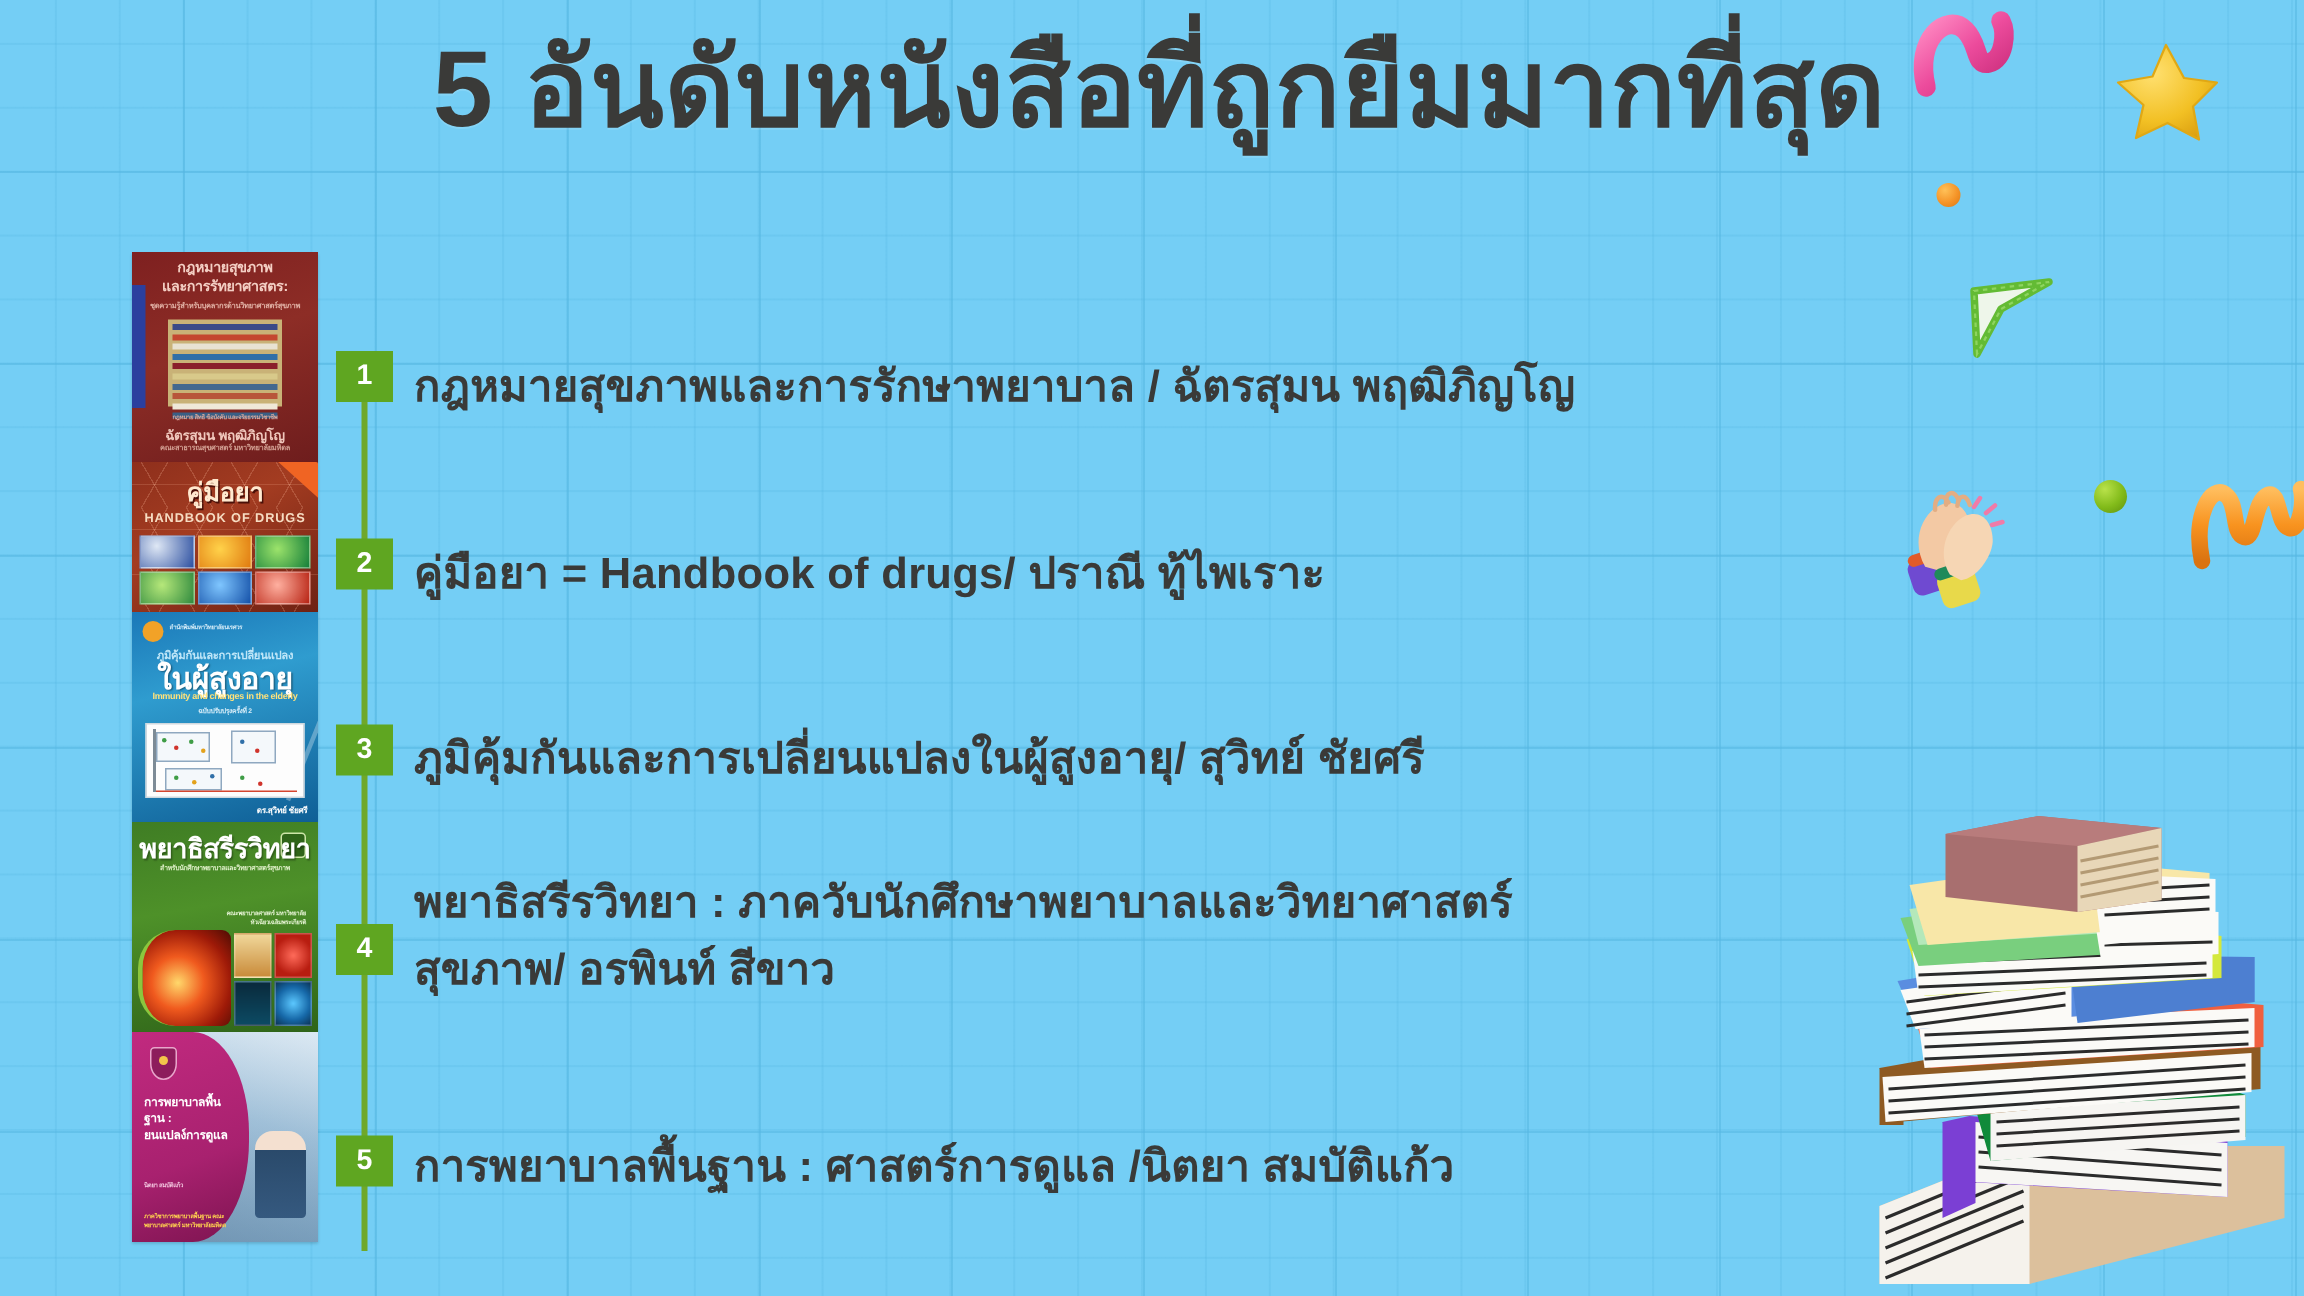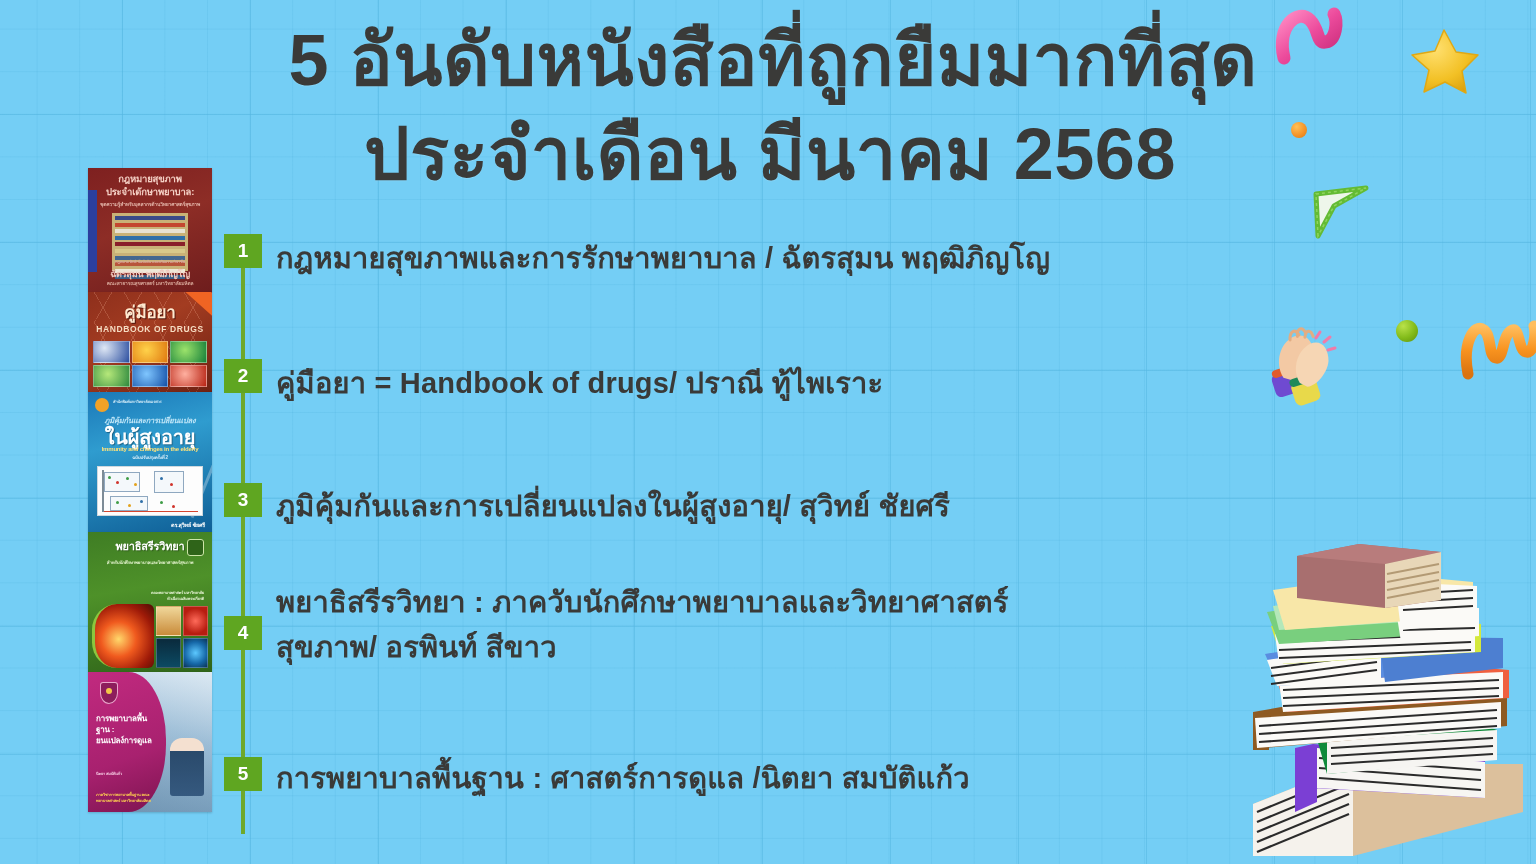--- a/index.html
+++ b/index.html
@@ -66,21 +66,21 @@
     position:absolute;
     font-weight:bold;
     line-height:1.15;
     letter-spacing:-0.2px;
     text-align:center;
     left:0; right:0;
   }
 
   
   .cv1{
-    height:124px;
+    height:140px;
     background:linear-gradient(160deg,#7e2020 0%, #8d2d26 45%, #6e1d1d 100%);
   }
   .cv1 .band-left{
     position:absolute; left:0; top:22px; width:9px; height:82px;
     background:#2b3f9e;
   }
   .cv1 .t1{ top:6px;  color:#f4cfc4; font-size:9.5px; }
   .cv1 .t2{ top:19px; color:#f4cfc4; font-size:9.5px; }
   .cv1 .t3{ top:34px; color:#e2b2a6; font-size:5px; }
   .cv1 .photo{
@@ -125,21 +125,21 @@
   
   .cv3{
     height:140px;
     background:linear-gradient(165deg,#1b78b8 0%, #2f9ccf 35%, #0f5f96 100%);
   }
   .cv3 .logo{
     position:absolute; left:7px; top:6px; width:14px; height:14px;
     border-radius:50%; background:#f2a227;
   }
   .cv3 .logotext{ left:25px; top:8px; right:6px; text-align:left; color:#cfe9f7; font-size:4px; }
-  .cv3 .t1{ top:25px; color:#bfe6f8; font-size:7.5px;font-style:italic; }
+  .cv3 .t1{ top:25px; color:#bfe6f8; font-size:7.5px; }
   .cv3 .t2{ top:34px; color:#ffffff; font-size:20px; text-shadow:1px 1px 1px rgba(0,0,0,0.35); }
   .cv3 .t3{ top:54px; color:#ffe27a; font-size:6px; }
   .cv3 .t4{ top:63px; color:#d5ecf8; font-size:4.5px; }
   .cv3 .diagram{
     position:absolute; left:9px; right:9px; top:74px; height:50px;
     background:#fdfdfd; border:1px solid #cfd8de;
   }
   .cv3 .diagram .bx{ position:absolute; border:1px solid #8fa8c0; background:#f4f8fb; }
   .cv3 .diagram .dot{ position:absolute; width:3px; height:3px; border-radius:50%; }
   .cv3 .axis{ position:absolute; background:#d4452f; }
@@ -147,21 +147,21 @@
   .cv3 .slash{
     position:absolute; right:-4px; top:10px; width:3px; height:120px;
     background:rgba(255,255,255,0.3); transform:rotate(22deg);
   }
 
   
   .cv4{
     height:140px;
     background:linear-gradient(170deg,#3f7d24 0%, #4e9129 40%, #2f6419 100%);
   }
-  .cv4 .t1{ top:8px; color:#ffffff; font-size:11px; text-shadow:1px 1px 1px rgba(0,0,0,0.3); }
+  .cv4 .t1{ top:8px; color:#ffffff; font-size:18px; text-shadow:1px 1px 1px rgba(0,0,0,0.3); }
   .cv4 .t2{ top:28px; color:#dff0c9; font-size:4.5px; }
   .cv4 .seal{
     position:absolute; right:8px; top:7px; width:17px; height:17px;
     border-radius:3px; background:#2f6419; border:1px solid #cde5a8;
   }
   .cv4 .pub{ top:58px; right:8px; left:auto; width:64px; text-align:right; color:#e4f2d2; font-size:4px; line-height:1.5; }
   .cv4 .arcphoto{
     position:absolute; left:4px; bottom:4px; width:62px; height:64px;
     border-radius:40% 6px 6px 40%;
     background:radial-gradient(circle at 40% 55%, #ffd86b 0%, #f05a1e 35%, #9e1a08 70%, #4a0c04 100%);
@@ -260,29 +260,28 @@
   #deco-orange-squiggle{ left:1460px; top:318px; width:82px; height:64px; }
   #deco-book-stack   { left:1235px; top:512px; width:300px; height:352px; }
 </style>
 </head>
 <body>
 
 <div id="grid-bg"></div>
 
 <div id="title-block">
   <div class="title-line l1">5  อันดับหนังสือที่ถูกยืมมากที่สุด</div>
-  <div class="title-line l2">ประจำเดือน มีนาคม 2568</div>
 </div>
 
 <div id="covers-column">
 
   <div class="cover cv1">
     <div class="band-left"></div>
     <div class="cv-title t1">กฎหมายสุขภาพ</div>
-    <div class="cv-title t2">ประจำเดักษาพยาบาล:</div>
+    <div class="cv-title t2">และการรัทยาศาสตร:</div>
     <div class="cv-title t3">ชุดความรู้สำหรับบุคลากรด้านวิทยาศาสตร์สุขภาพ</div>
     <div class="photo">
       <div class="strip" style="background:#3a4a88"></div>
       <div class="strip" style="background:#c4472f"></div>
       <div class="strip" style="background:#e8e2d2"></div>
       <div class="strip" style="background:#2f6fa8"></div>
       <div class="strip" style="background:#8a1f2a"></div>
       <div class="strip" style="background:#d8c98a"></div>
       <div class="strip" style="background:#44688f"></div>
       <div class="strip" style="background:#b8553a"></div>

